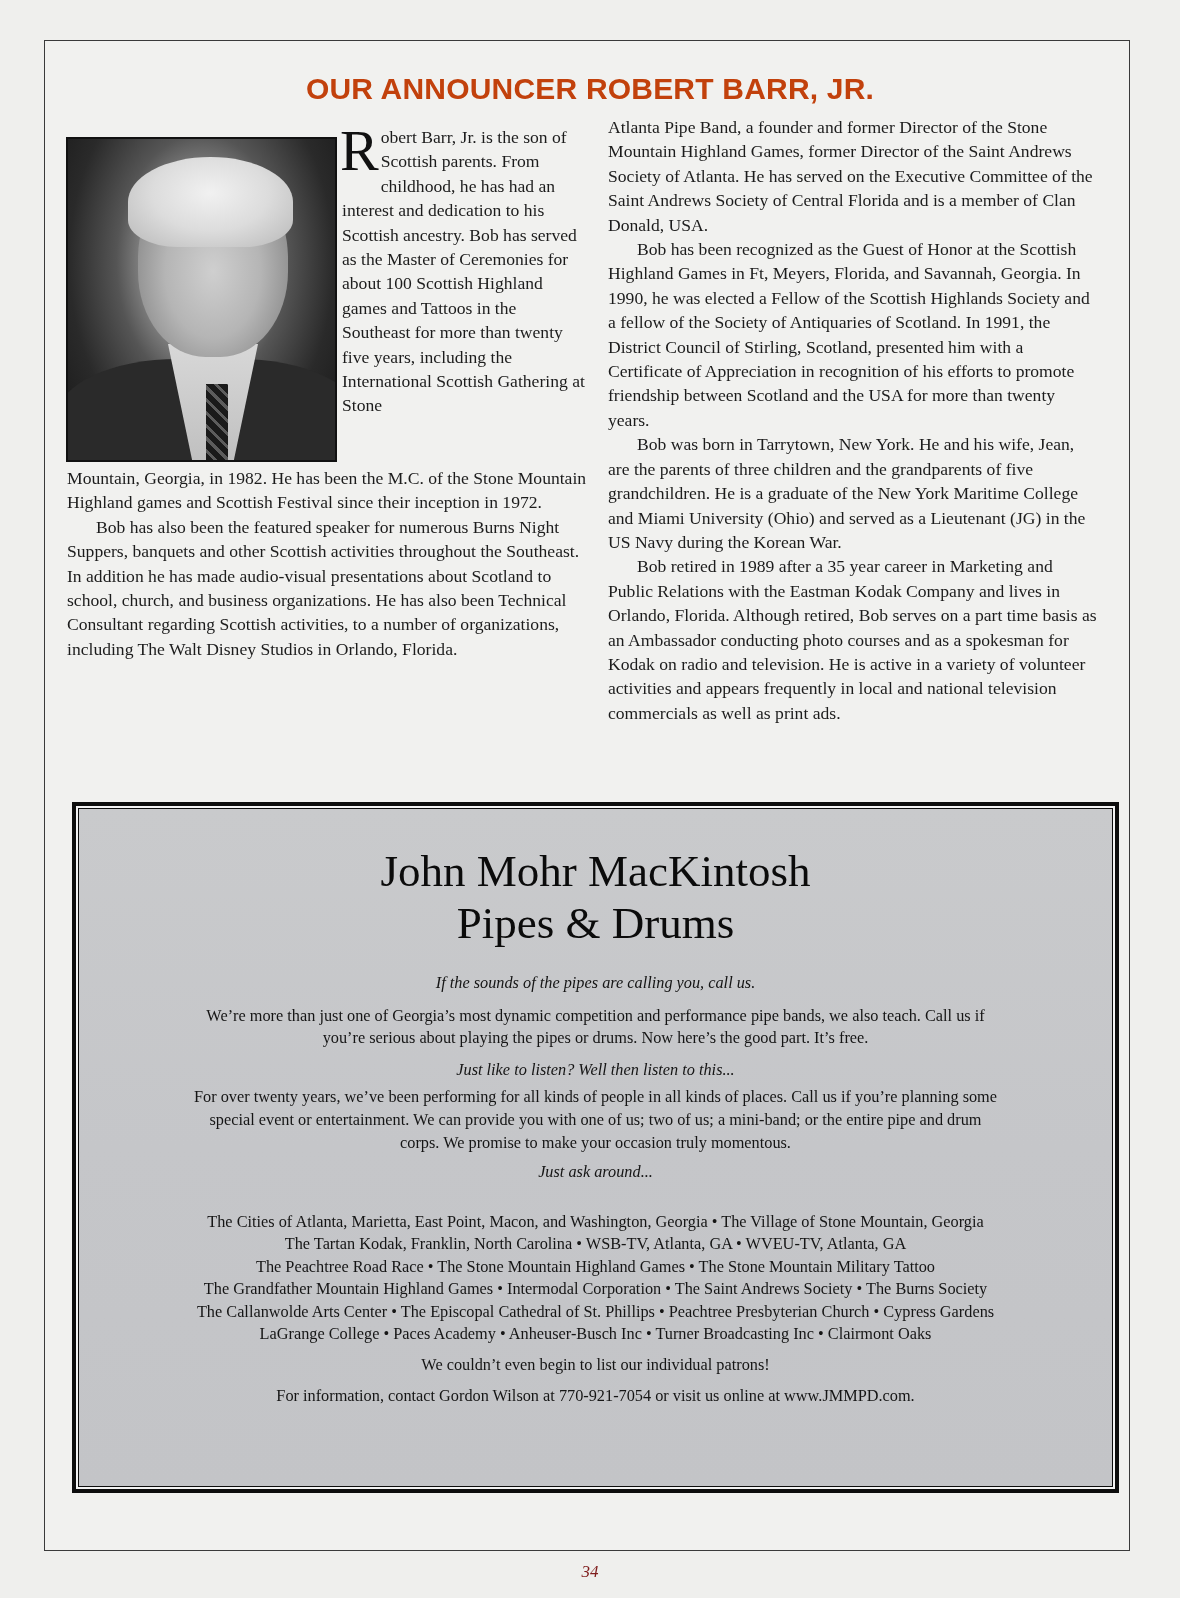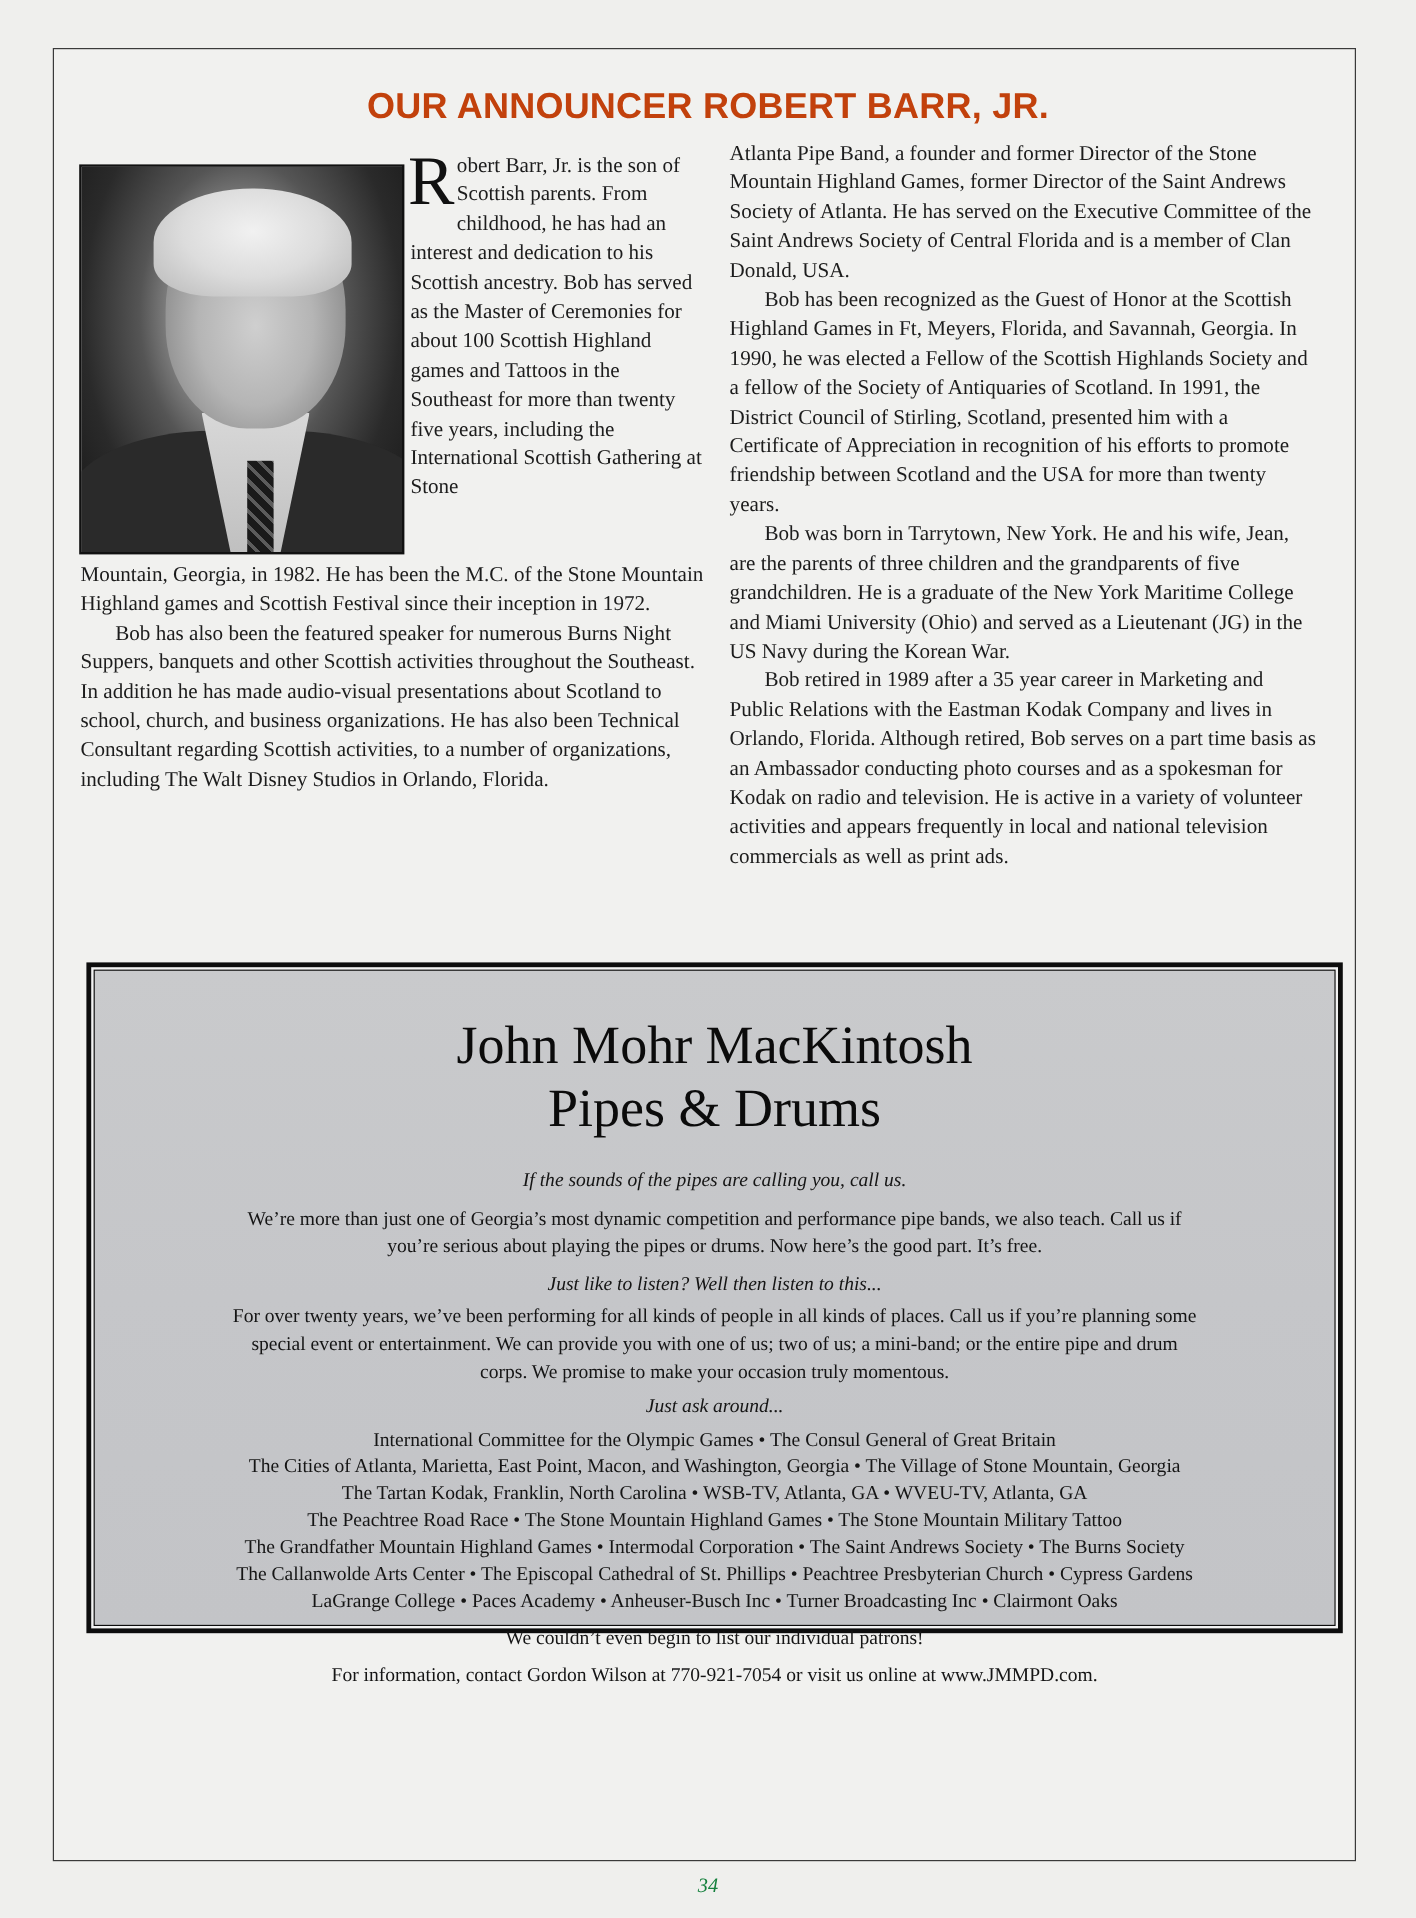--- a/index.html
+++ b/index.html
@@ -99,21 +99,21 @@
       position: absolute;
       left: 608px; top: 115px;
       width: 492px;
     }
     p { margin: 0; }
     p.indent { text-indent: 29px; }
 
     .ad-outer {
       position: absolute;
       left: 72px; top: 802px;
-      width: 1047px; height: 559px;
+      width: 1047px; height: 691px;
       border: 4px solid #0d0d0d;
       box-sizing: border-box;
       background: #f3f3f3;
       padding: 2px;
     }
     .ad-inner {
       width: 100%; height: 100%;
       border: 1.5px solid #0d0d0d;
       box-sizing: border-box;
       background: linear-gradient(180deg, #c9cacc 0%, #c5c6c9 50%, #c3c4c7 100%);
@@ -141,21 +141,21 @@
       font-style: italic;
       font-size: 26px;
       color: #111;
     }
     .page-number {
       position: absolute;
       left: 0; right: 0; top: 1562px;
       text-align: center;
       font-style: italic;
       font-size: 17px;
-      color: #15803d;
+      color: #7f1d1d;
     }
   </style>
 </head>
 <body>
 
 <div class="page-frame"></div>
 
 <h1 class="headline">OUR ANNOUNCER ROBERT BARR, JR.</h1>
 
 <div class="photo" title="Portrait photo of Robert Barr, Jr.">
@@ -188,21 +188,20 @@
     <div class="ad-title l2">Pipes &amp; Drums</div>
 
     <div class="ad-line ad-italic" style="top:163px">If the sounds of the pipes are calling you, call us.</div>
     <div class="ad-line" style="top:196px">We’re more than just one of Georgia’s most dynamic competition and performance pipe bands, we also teach. Call us if</div>
     <div class="ad-line" style="top:218px">you’re serious about playing the pipes or drums. Now here’s the good part. It’s free.</div>
     <div class="ad-line ad-italic" style="top:250px">Just like to listen? Well then listen to this...</div>
     <div class="ad-line" style="top:277px">For over twenty years, we’ve been performing for all kinds of people in all kinds of places. Call us if you’re planning some</div>
     <div class="ad-line" style="top:300px">special event or entertainment. We can provide you with one of us; two of us; a mini-band; or the entire pipe and drum</div>
     <div class="ad-line" style="top:323px">corps. We promise to make your occasion truly momentous.</div>
     <div class="ad-line ad-italic" style="top:352px">Just ask around...</div>
-    <div class="ad-line" style="top:380px">International Committee for the Olympic Games • The Consul General of Great Britain</div>
     <div class="ad-line" style="top:402px">The Cities of Atlanta, Marietta, East Point, Macon, and Washington, Georgia • The Village of Stone Mountain, Georgia</div>
     <div class="ad-line" style="top:424px">The Tartan Kodak, Franklin, North Carolina • WSB-TV, Atlanta, GA • WVEU-TV, Atlanta, GA</div>
     <div class="ad-line" style="top:447px">The Peachtree Road Race • The Stone Mountain Highland Games • The Stone Mountain Military Tattoo</div>
     <div class="ad-line" style="top:469px">The Grandfather Mountain Highland Games • Intermodal Corporation • The Saint Andrews Society • The Burns Society</div>
     <div class="ad-line" style="top:492px">The Callanwolde Arts Center • The Episcopal Cathedral of St. Phillips • Peachtree Presbyterian Church • Cypress Gardens</div>
     <div class="ad-line" style="top:514px">LaGrange College • Paces Academy • Anheuser-Busch Inc • Turner Broadcasting Inc • Clairmont Oaks</div>
     <div class="ad-line" style="top:545px">We couldn’t even begin to list our individual patrons!</div>
     <div class="ad-line" style="top:576px">For information, contact Gordon Wilson at 770-921-7054 or visit us online at www.JMMPD.com.</div>
 
   </div>

